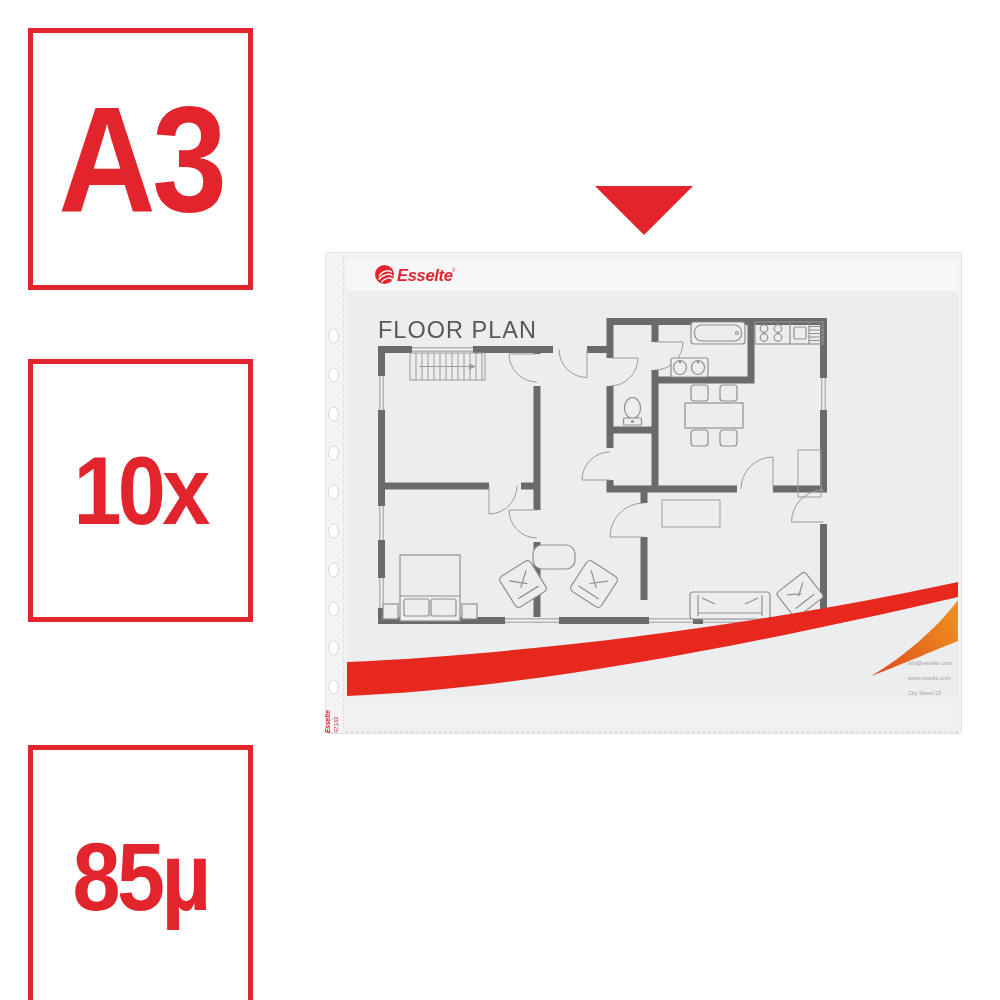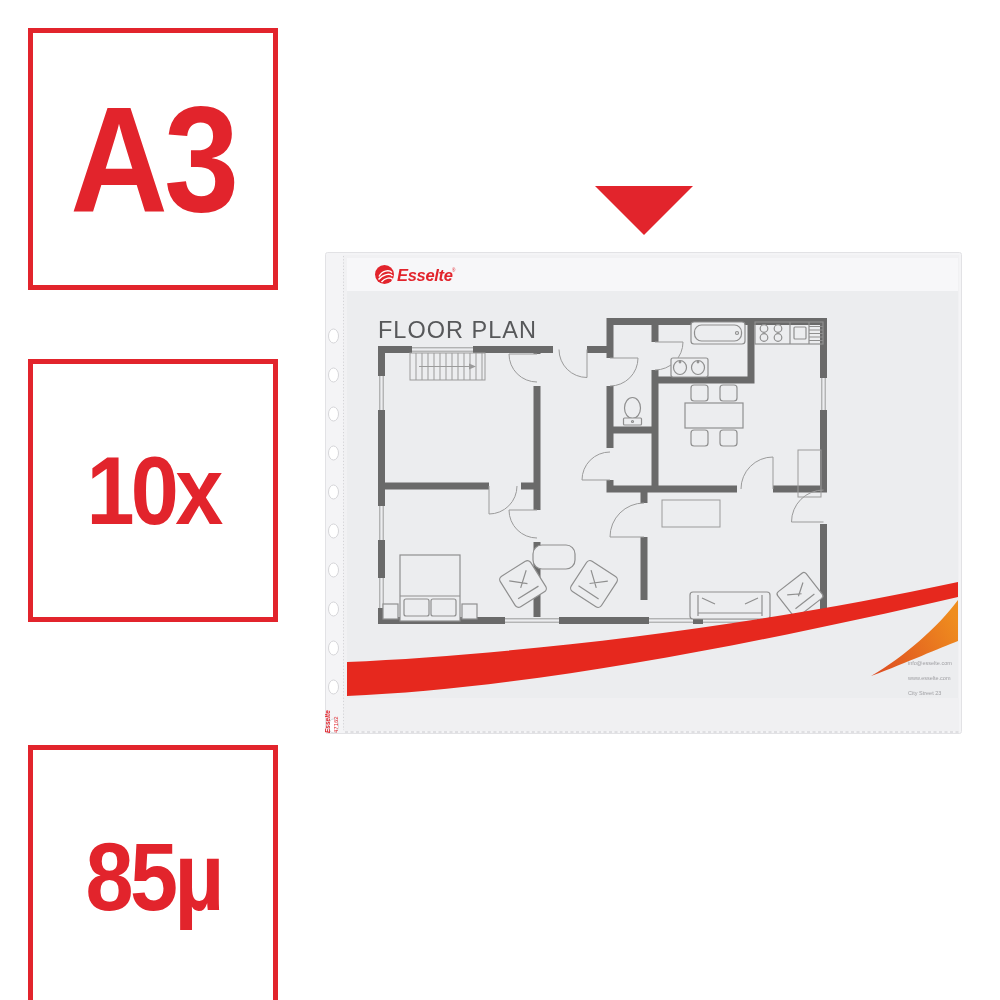--- a/index.html
+++ b/index.html
@@ -1,17 +1,17 @@
 <!DOCTYPE html>
 <html><head>
 <meta charset="utf-8">
 <style>
   html,body{margin:0;padding:0;width:1000px;height:1000px;background:#fff;
     font-family:"Liberation Sans",sans-serif;position:relative;overflow:hidden}
-  .badge{position:absolute;left:28px;width:250px;box-sizing:border-box;
+  .badge{position:absolute;left:28px;width:225px;box-sizing:border-box;
     border:5px solid #e2242c;background:#fff;display:flex;align-items:center;justify-content:center}
   #badge-format{top:28px;height:262px}
   #badge-quantity{top:359px;height:263px}
   #badge-thickness{top:745px;height:263px}
   .badge span{color:#e2242c;font-weight:bold;line-height:1;transform:scaleX(.9);letter-spacing:-4px}
   #badge-format span{font-size:150px}
   #badge-quantity span,#badge-thickness span{font-size:96px}
   .triangle{position:absolute;left:595px;top:186px;width:0;height:0;
     border-left:49px solid transparent;border-right:49px solid transparent;border-top:49px solid #e2242c}
   svg.pocket{position:absolute;left:325px;top:252px}

